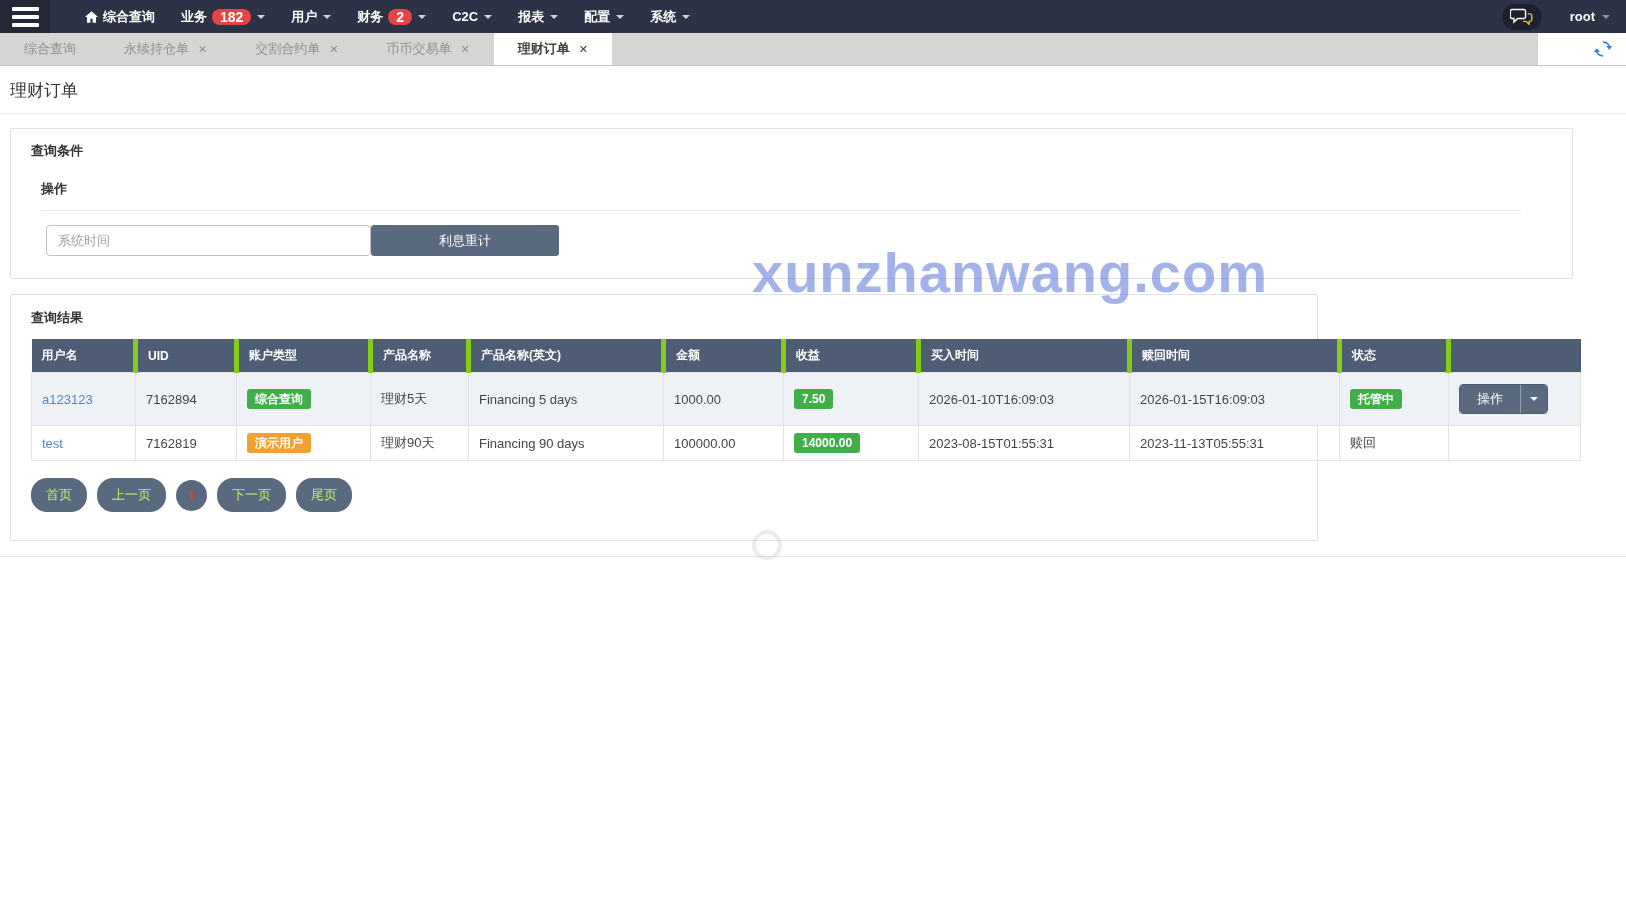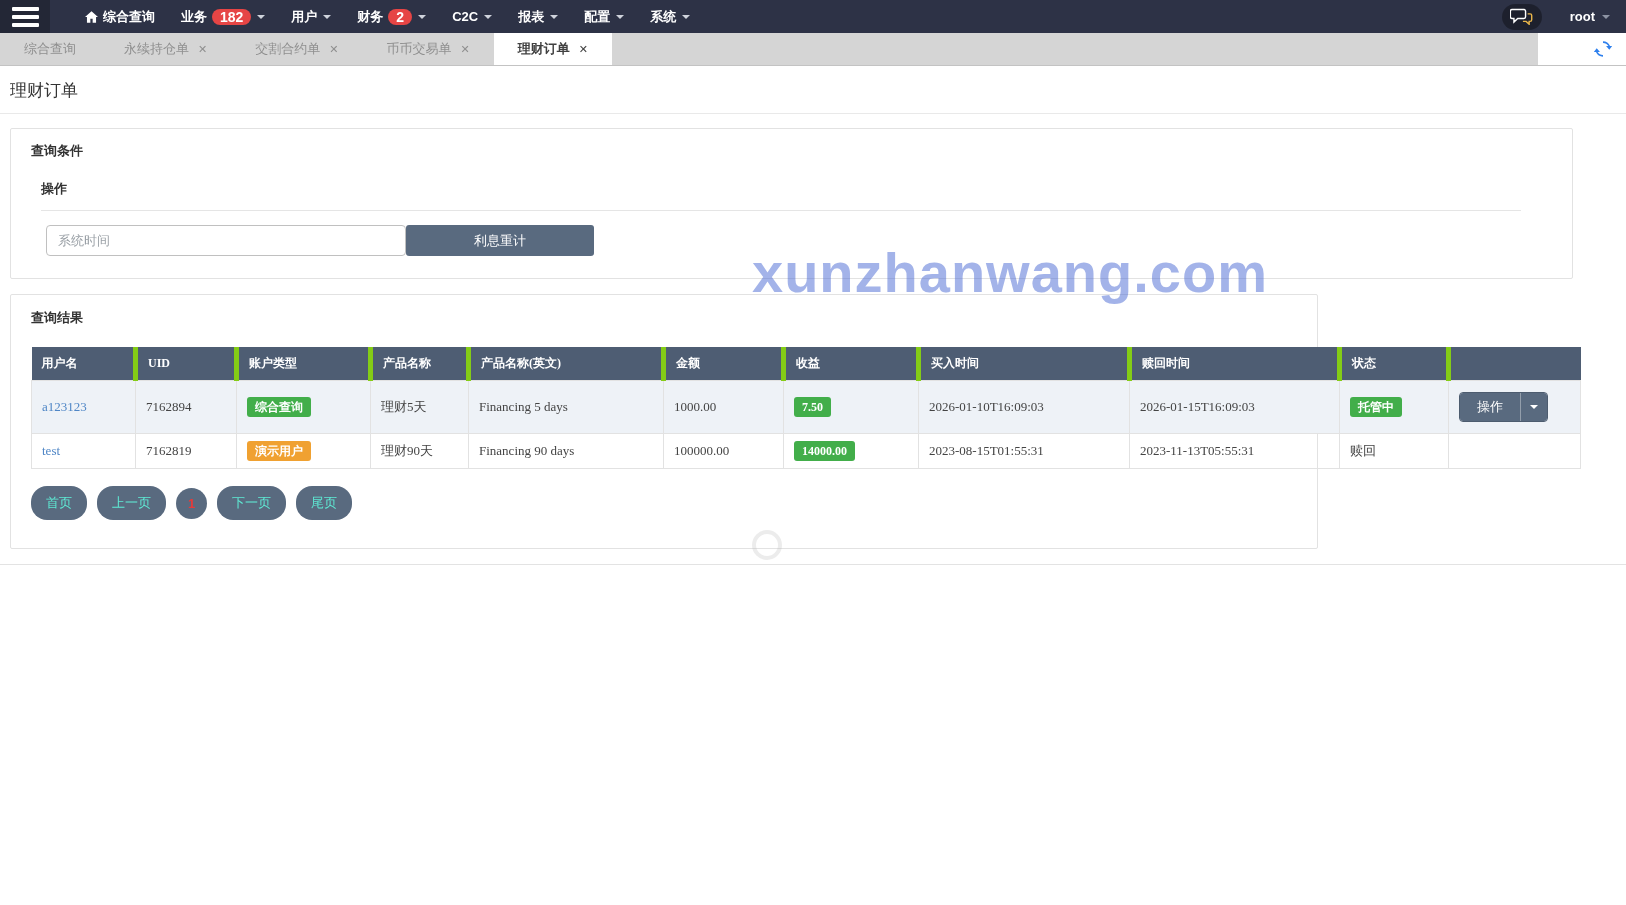--- a/index.html
+++ b/index.html
@@ -57,27 +57,27 @@
   .btn-search { width:220px; height:29px; margin-top:9px; }
   .filters { display:flex; margin-top:12px; border-top:1px solid #ddd; border-bottom:1px solid #ddd;
     border-left:1px solid #ddd; width:1464px; }
   .filter-cell { width:84px; text-align:center; padding:6px 0; font-size:13px; color:#666;
     background:#f7f7f7; border-right:1px solid #ddd; cursor:pointer; }
   .filter-fill { flex:1; background:#fafafa; }
 
   .op-title { margin-top:20px; margin-left:10px; }
   .op-divider { border:none; border-top:1px solid #e5e5e5; margin:12px 0 0 10px; width:1480px; }
   .op-row { display:flex; margin-top:14px; margin-left:15px; }
-  .op-input { width:360px; height:31px; border:1px solid #c0c0c0; border-radius:4px; padding:0 11px;
+  .op-input { width:325px; height:31px; border:1px solid #c0c0c0; border-radius:4px; padding:0 11px;
     font-size:13px; color:#555; font-family:inherit; }
   .op-input::placeholder { color:#9aa0a6; }
   .btn-recalc { width:188px; height:31px; }
 
   
-  .result-table { border-collapse:collapse; table-layout:fixed; width:1549px; margin-top:20px;font-family:Liberation Serif, serif; }
+  .result-table { border-collapse:collapse; table-layout:fixed; width:1549px; margin-top:12px; }
   .result-table th { background:var(--thead); color:#fff; font-size:12px; font-weight:bold;
     text-align:left; padding:8px 10px; border-left:5px solid #84cc16; }
   .result-table th:first-child { border-left:none; }
   .result-table td { font-size:13px; color:#444; padding:8px 10px; border:1px solid #e2e2e2;
     vertical-align:middle; overflow:hidden; white-space:nowrap; }
   .result-table tr.r1 { background:#eef2f7; }
   .result-table tr.r1 td { padding-top:11px; padding-bottom:11px; }
   .result-table tr.r2 td { padding-top:7px; padding-bottom:7px; }
   .result-table a { color:var(--link); text-decoration:none; font-size:13px; }
   .badge { display:inline-block; color:#fff; font-weight:bold; font-size:12px;
@@ -87,21 +87,21 @@
 
   .btn-split { display:inline-flex; border:1px solid #4d5c6f; border-radius:4px; overflow:hidden; }
   .btn-split .main { background:var(--slate); color:#fff; font-size:13px; padding:5px 17px; cursor:pointer;
     border-right:1px solid rgba(255,255,255,0.35); }
   .btn-split .caret-btn { background:var(--slate); padding:5px 9px; display:flex; align-items:center; cursor:pointer; }
   .caret-w { width:0; height:0; border-left:4px solid transparent; border-right:4px solid transparent;
     border-top:4px solid #fff; }
 
   
   .pagination { margin-top:17px; display:flex; align-items:center; }
-  .pg { background:var(--slate); color:#5eead4; border:none; border-radius:16px; padding:8px 15px;
+  .pg { background:var(--slate); color:#bef264; border:none; border-radius:16px; padding:8px 15px;
     font-size:13px; margin-right:10px; cursor:pointer; font-family:inherit; }
   .pg.num { width:31px; height:31px; border-radius:50%; padding:0; color:#e53b3b; font-weight:bold; }
 
   .bottom-line { border:none; border-top:1px solid #e3e3e3; margin-top:15px; width:1626px; }
 
   
   .watermark { position:absolute; left:752px; top:240px; width:486px; text-align:center;
     color:var(--wm); font-weight:bold; z-index:40; pointer-events:none; }
   .wm1 { font-size:146px; letter-spacing:14px; line-height:1.08; white-space:nowrap; }
   .wm2 { font-size:56px; letter-spacing:1px; margin-top:0px; white-space:nowrap; }

